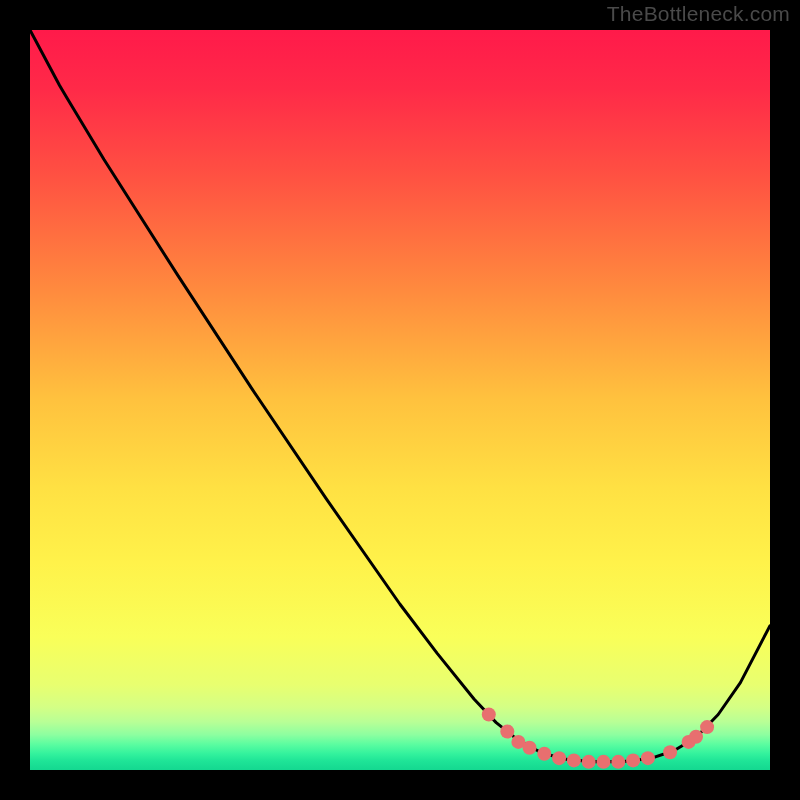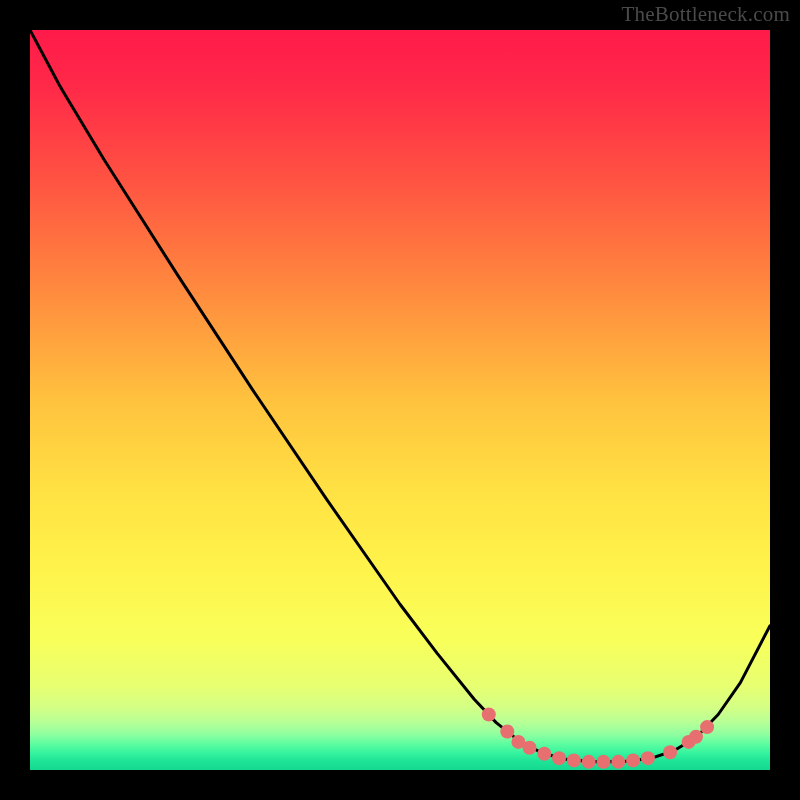--- a/index.html
+++ b/index.html
@@ -9,21 +9,20 @@
     height: 800px;
     background: #000;
     overflow: hidden;
     font-family: Arial, Helvetica, sans-serif;
   }
   .outer {
     position: relative;
     width: 800px;
     height: 800px;
     background: #000;
-    font-family: Liberation Serif, serif;
   }
   .watermark {
     position: absolute;
     top: 2px;
     right: 10px;
     color: #4a4a4a;
     font-size: 21px;
     font-weight: 500;
     letter-spacing: 0.2px;
     z-index: 30;

